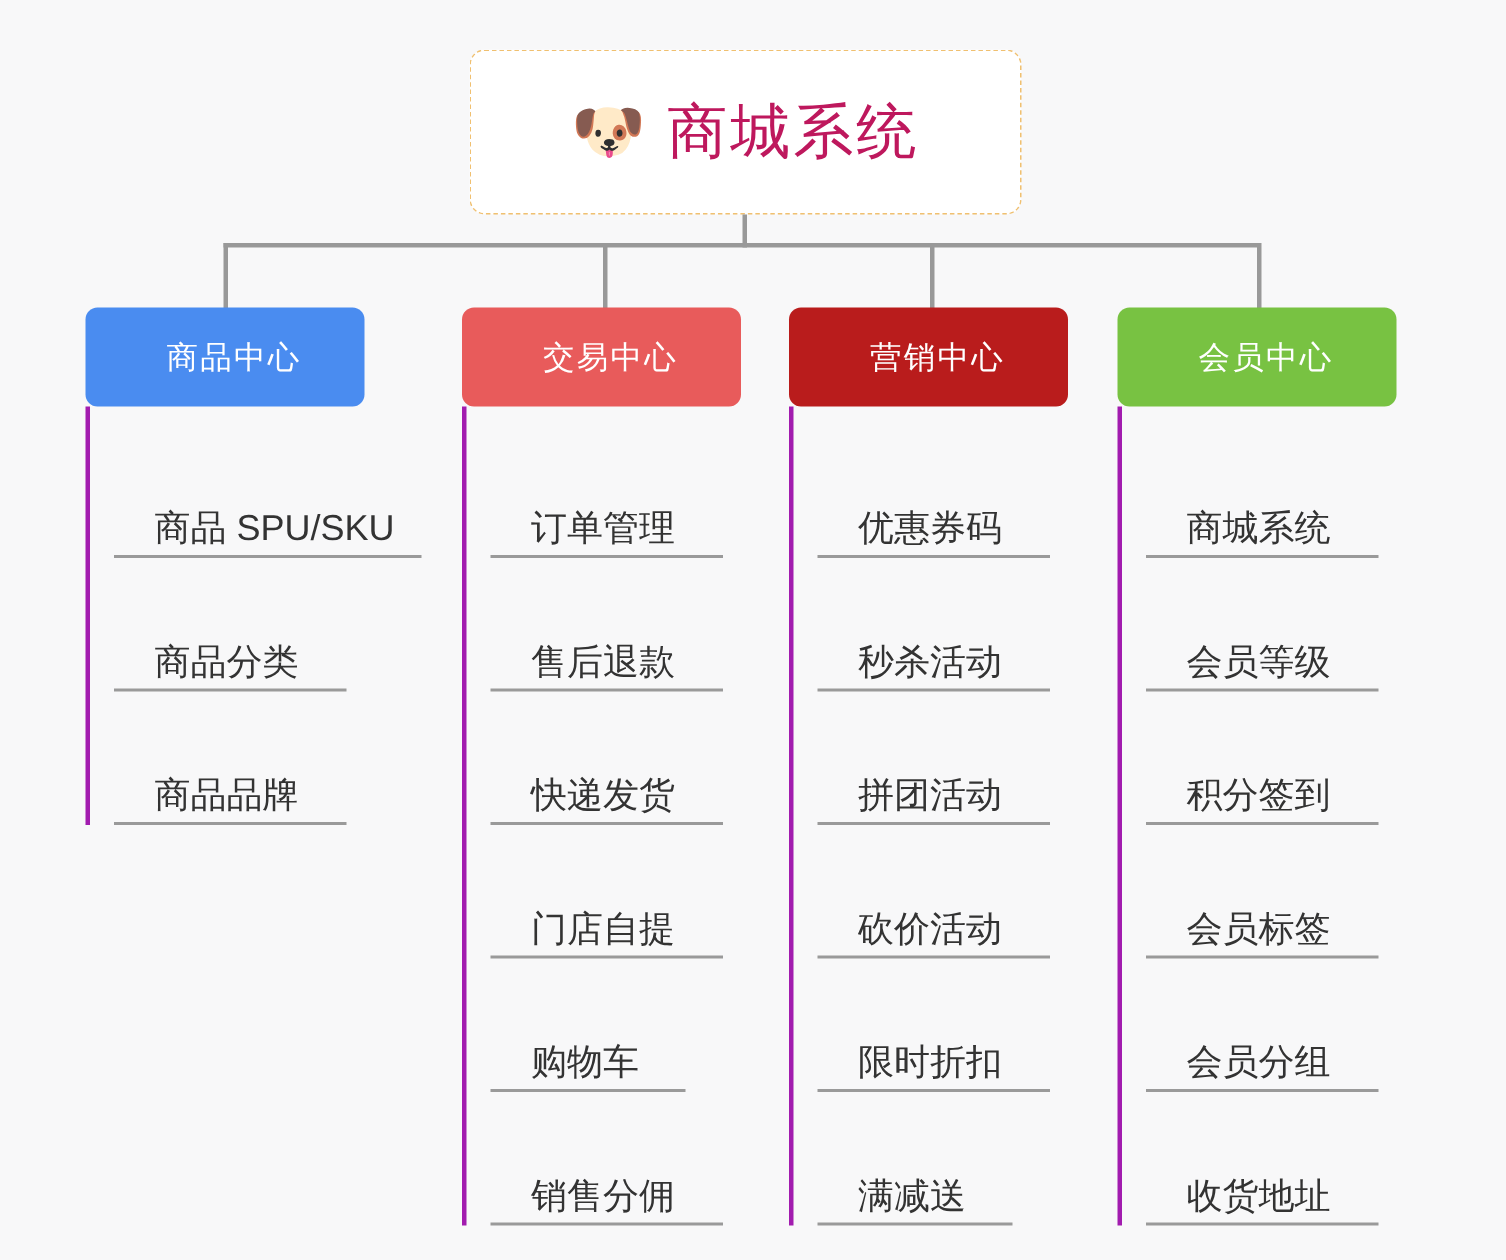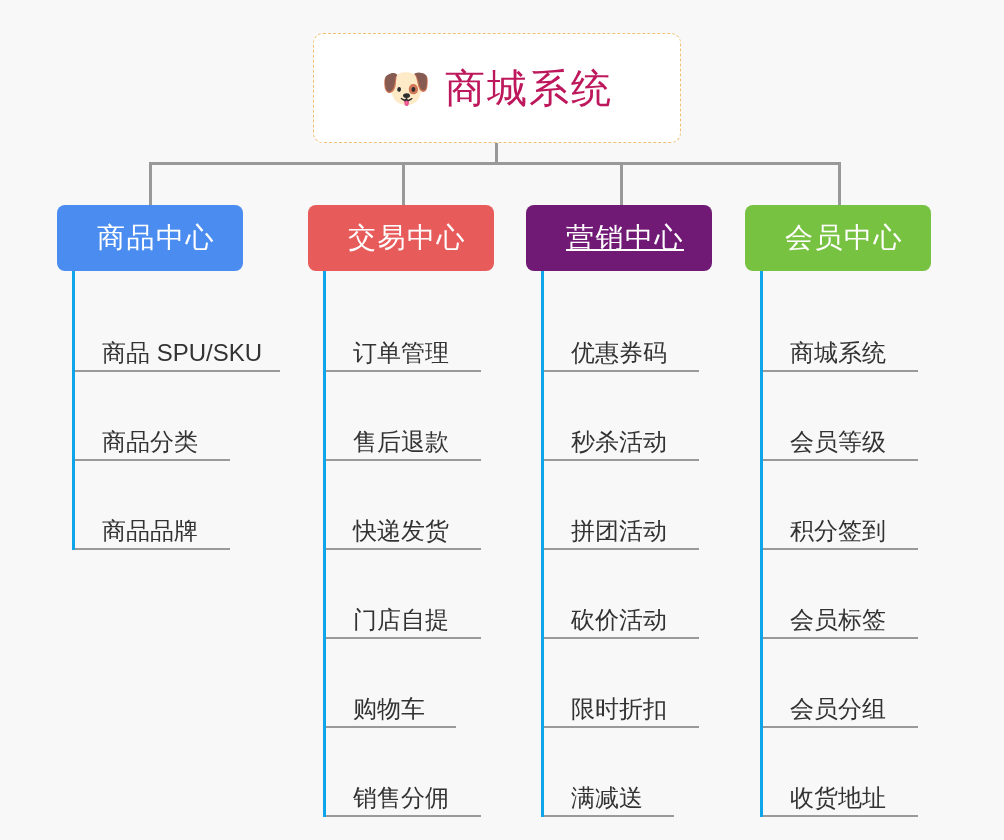--- a/index.html
+++ b/index.html
@@ -81,32 +81,31 @@
 
   .cat-header {
     width: 186px;
     height: 66px;
     box-sizing: border-box;
     border-radius: 8px;
     display: flex;
     align-items: center;
     justify-content: center;
     color: #ffffff;
-    font-size: 28px;
+    font-size: 21px;
     letter-spacing: 1.5px;
     white-space: nowrap;
     padding-left: 12px;
   }
 
   
   .leaves {
     position: relative;
-    margin-left: 15px;
-    padding-left: 3px;
-    border-left: 3px solid #0ea5e9;
+    padding-left: 19px;
+    border-left: 3px solid #a21caf;
     margin-top: 0px;
     padding-top: 12px;
   }
   .leaf {
     position: relative;
     height: 89px;
     box-sizing: border-box;
     display: flex;
     align-items: flex-end;
   }
@@ -191,21 +190,21 @@
             <span class="leaf-label">购物车</span>
             <div class="leaf-rule" style="width: 130px;"></div>
           </div>
           <div class="leaf">
             <span class="leaf-label">销售分佣</span>
             <div class="leaf-rule" style="width: 155px;"></div>
           </div>
         </div>
       </div>
       <div class="column" style="left: 526px;">
-        <div class="cat-header" style="background: #701a75; text-decoration: underline;">
+        <div class="cat-header" style="background: #b91c1c;">
           <span>营销中心</span>
         </div>
         <div class="leaves">
           <div class="leaf">
             <span class="leaf-label">优惠券码</span>
             <div class="leaf-rule" style="width: 155px;"></div>
           </div>
           <div class="leaf">
             <span class="leaf-label">秒杀活动</span>
             <div class="leaf-rule" style="width: 155px;"></div>

